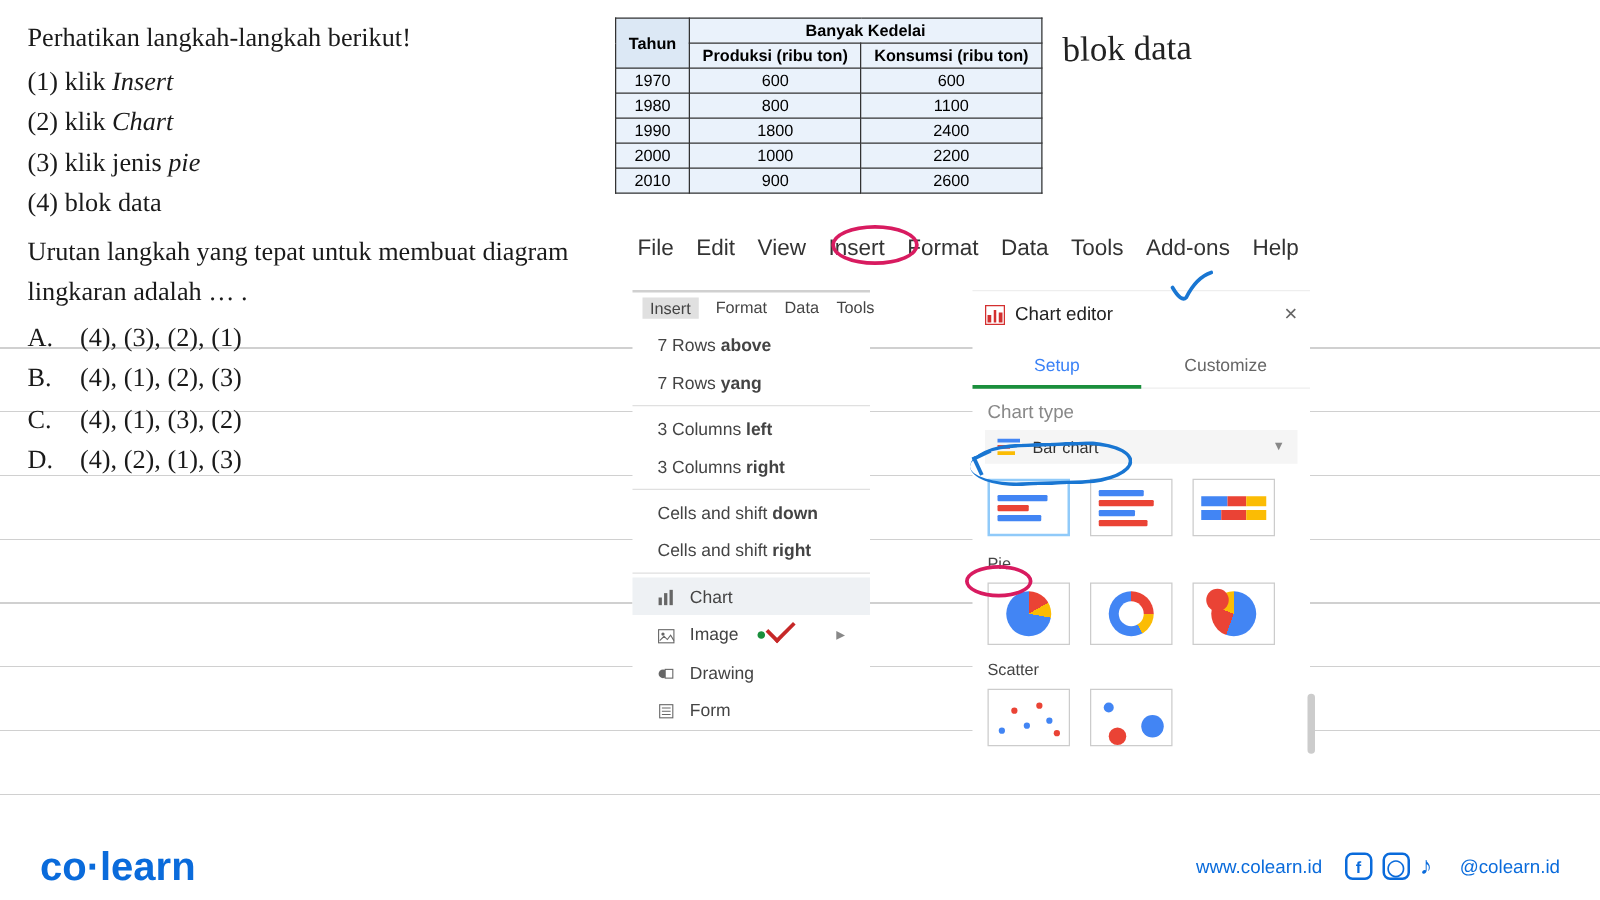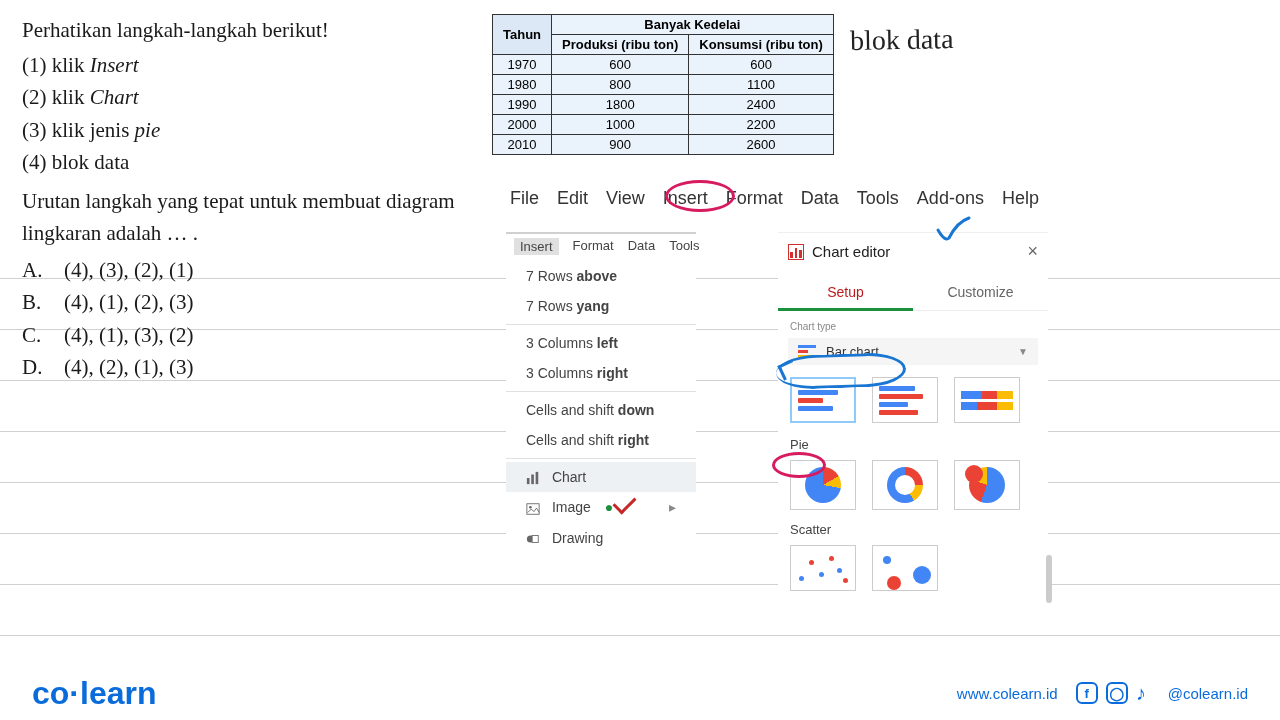--- a/index.html
+++ b/index.html
@@ -151,23 +151,23 @@
     z-index: 5;
   }
   .blue-check svg { width: 100%; height: 100%; }
 
   .ce-tabs {
     display: flex;
     border-bottom: 1px solid #eee;
     padding-top: 6px;
   }
   .ce-tab { flex: 1; text-align: center; padding: 8px 4px; font-size: 14px; color: #666; cursor: pointer; }
-  .ce-tab.active { color: #b91c1c; border-bottom: 3px solid #1a8f3c; margin-bottom: -1px; text-align: center; }
-
-  .ct-label { padding: 10px 12px 2px; font-size: 10px; color: #888; }
+  .ce-tab.active { color: #3b82f6; border-bottom: 3px solid #1a8f3c; margin-bottom: -1px; text-align: center; }
+
+  .ct-label { padding: 10px 12px 2px; font-size: 15px; color: #888; }
   .ct-select {
     margin: 4px 10px; padding: 6px 10px;
     background: #f5f5f5;
     display: flex; align-items: center;
     gap: 10px;
     position: relative;
   }
   .ct-select .baricon { display: inline-flex; flex-direction: column; gap: 2px; }
   .ct-select .baricon span { height: 3px; background: #4285f4; }
   .circle-bar {
@@ -396,20 +396,29 @@
     <span style="color:#1a8f3c; margin-left:10px;">●</span>
     <span style="float:right; color:#888;">▸</span>
   </div>
   <div class="sub-item">
     <svg class="mini-icon" viewBox="0 0 16 16">
         <circle cx="5" cy="8" r="4" fill="#666"></circle>
         <rect x="7" y="4" width="7" height="8" fill="#fff" stroke="#666"></rect>
       </svg>
     <span>Drawing</span>
   </div>
+  <div class="sub-item">
+    <svg class="mini-icon" viewBox="0 0 16 16">
+        <rect x="2" y="2" width="12" height="12" fill="none" stroke="#666"></rect>
+        <line x1="4" y1="5" x2="12" y2="5" stroke="#666"></line>
+        <line x1="4" y1="8" x2="12" y2="8" stroke="#666"></line>
+        <line x1="4" y1="11" x2="12" y2="11" stroke="#666"></line>
+      </svg>
+    <span>Form</span>
+  </div>
 </div>
 <div class="chart-check"></div>
 
 <div class="chart-editor">
   <div class="ce-head">
     <span class="ic">
         <span class="bar1"></span>
         <span class="bar2"></span>
         <span class="bar3"></span>
       </span>

